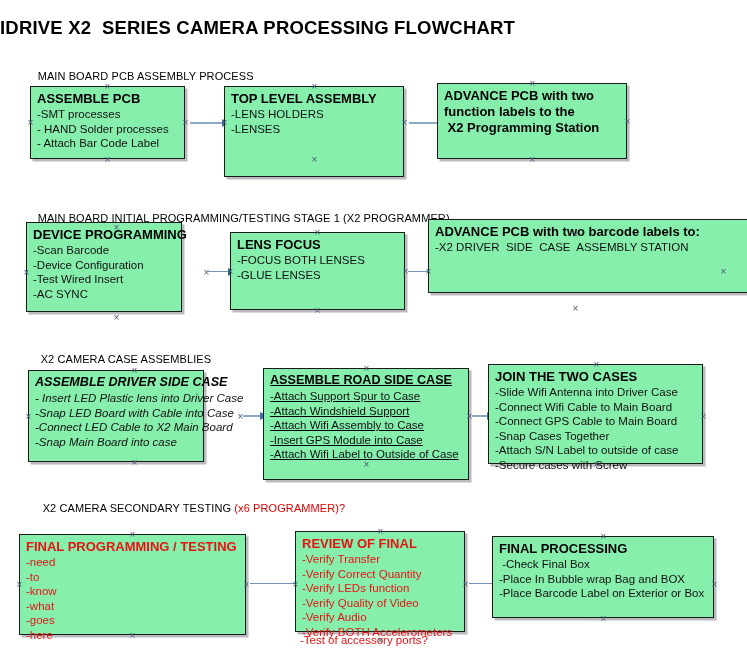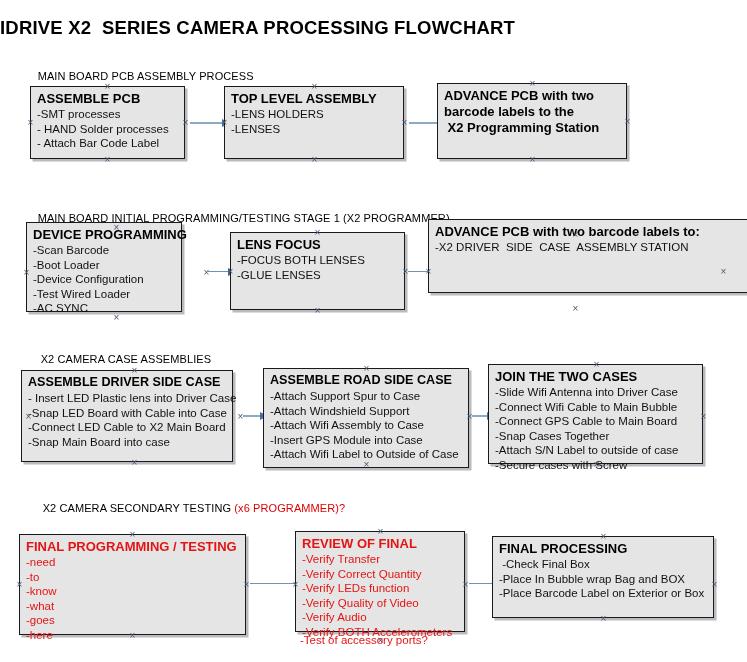--- a/index.html
+++ b/index.html
@@ -38,21 +38,21 @@
     white-space: pre;
     letter-spacing: 0.1px;
   }
   .section-header .accent {
     color: #e00000;
   }
   
   .node {
     position: absolute;
     box-sizing: border-box;
-    background: #e5e5e5;
+    background: #86efac;
     border: 1.2px solid #1a1a1a;
     box-shadow: 2.5px 2.5px 0 0 rgba(130,130,140,0.55);
     padding: 4px 9px 4px 6px;
     overflow: visible;
   }
   .node-title {
     font-size: 13px;
     font-weight: bold;
     color: #000000;
     line-height: 15px;
@@ -131,51 +131,50 @@
     <div class="node-line">- HAND Solder processes</div>
     <div class="node-line">- Attach Bar Code Label</div>
   </div>
   <span class="handle" style="left:103px; top:82px;"></span>
   <span class="handle" style="left:103px; top:155px;"></span>
   <span class="handle" style="left:26px; top:118px;"></span>
   <span class="handle" style="left:181px; top:118px;"></span>
 
   <div class="arrow" style="left:190px; top:122px; width:33px;"></div>
 
-  <div class="node" style="left:224px; top:86px; width:180px; height:73px;">
+  <div class="node" style="left:224px; top:86px; width:180px; height:91px;">
     <div class="node-title">TOP LEVEL ASSEMBLY</div>
     <div class="node-line">-LENS HOLDERS</div>
     <div class="node-line">-LENSES</div>
   </div>
   <span class="handle" style="left:310px; top:82px;"></span>
   <span class="handle" style="left:310px; top:155px;"></span>
   <span class="handle" style="left:220px; top:118px;"></span>
   <span class="handle" style="left:400px; top:118px;"></span>
 
   <div class="arrow" style="left:409px; top:122px; width:29px;"></div>
 
   <div class="node" style="left:437px; top:83px; width:190px; height:76px;">
     <div class="node-title">ADVANCE PCB with two</div>
-    <div class="node-title">barcode labels to the</div>
+    <div class="node-title">function labels to the</div>
     <div class="node-title"> X2 Programming Station</div>
   </div>
   <span class="handle" style="left:528px; top:79px;"></span>
   <span class="handle" style="left:528px; top:155px;"></span>
   <span class="handle" style="left:623px; top:117px;"></span>
 
   <div class="section-header" style="left:25px; top:200px;">
     <span>MAIN BOARD INITIAL PROGRAMMING/TESTING STAGE 1 (X2 PROGRAMMER)</span>
   </div>
 
   <div class="node" style="left:26px; top:222px; width:156px; height:90px;">
     <div class="node-title">DEVICE PROGRAMMING</div>
     <div class="node-line">-Scan Barcode</div>
-    <div class="node-line">-Boot Loader</div>
     <div class="node-line">-Device Configuration</div>
-    <div class="node-line">-Test Wired Loader</div>
+    <div class="node-line">-Test Wired Insert</div>
     <div class="node-line">-AC SYNC</div>
   </div>
   <span class="handle" style="left:112px; top:223px;"></span>
   <span class="handle" style="left:112px; top:313px;"></span>
   <span class="handle" style="left:22px; top:268px;"></span>
   <span class="handle" style="left:202px; top:268px;"></span>
 
   <div class="arrow thin" style="left:208px; top:271px; width:21px;"></div>
 
   <div class="node" style="left:230px; top:232px; width:175px; height:78px;">
@@ -196,52 +195,52 @@
   </div>
   <span class="handle" style="left:571px; top:230px;"></span>
   <span class="handle" style="left:571px; top:304px;"></span>
   <span class="handle" style="left:424px; top:267px;"></span>
   <span class="handle" style="left:719px; top:267px;"></span>
 
   <div class="section-header" style="left:28px; top:341px;">
     <span>X2 CAMERA CASE ASSEMBLIES</span>
   </div>
 
-  <div class="node wide-title" style="left:21px; top:370px; width:212px; height:92px;">
+  <div class="node wide-title" style="left:28px; top:370px; width:176px; height:92px;font-style:italic;">
     <div class="node-title">ASSEMBLE DRIVER SIDE CASE</div>
     <div class="node-line">- Insert LED Plastic lens into Driver Case</div>
     <div class="node-line">-Snap LED Board with Cable into Case</div>
     <div class="node-line">-Connect LED Cable to X2 Main Board</div>
     <div class="node-line">-Snap Main Board into case</div>
   </div>
   <span class="handle" style="left:130px; top:366px;"></span>
   <span class="handle" style="left:130px; top:458px;"></span>
   <span class="handle" style="left:24px; top:412px;"></span>
   <span class="handle" style="left:236px; top:412px;"></span>
 
   <div class="arrow" style="left:243px; top:415px; width:18px;"></div>
 
-  <div class="node wide-title" style="left:263px; top:368px; width:206px; height:100px;">
+  <div class="node wide-title" style="left:263px; top:368px; width:206px; height:112px;text-decoration:underline;">
     <div class="node-title">ASSEMBLE ROAD SIDE CASE</div>
     <div class="node-line">-Attach Support Spur to Case</div>
     <div class="node-line">-Attach Windshield Support</div>
     <div class="node-line">-Attach Wifi Assembly to Case</div>
     <div class="node-line">-Insert GPS Module into Case</div>
     <div class="node-line">-Attach Wifi Label to Outside of Case</div>
   </div>
   <span class="handle" style="left:362px; top:364px;"></span>
   <span class="handle" style="left:362px; top:460px;"></span>
   <span class="handle" style="left:465px; top:412px;"></span>
 
   <div class="arrow" style="left:472px; top:415px; width:16px;"></div>
 
   <div class="node" style="left:488px; top:364px; width:215px; height:100px;">
     <div class="node-title">JOIN THE TWO CASES</div>
     <div class="node-line">-Slide Wifi Antenna into Driver Case</div>
-    <div class="node-line">-Connect Wifi Cable to Main Bubble</div>
+    <div class="node-line">-Connect Wifi Cable to Main Board</div>
     <div class="node-line">-Connect GPS Cable to Main Board</div>
     <div class="node-line">-Snap Cases Together</div>
     <div class="node-line">-Attach S/N Label to outside of case</div>
     <div class="node-line">-Secure cases with Screw</div>
   </div>
   <span class="handle" style="left:592px; top:360px;"></span>
   <span class="handle" style="left:592px; top:460px;"></span>
   <span class="handle" style="left:699px; top:412px;"></span>
 
   <div class="section-header" style="left:30px; top:490px;">

